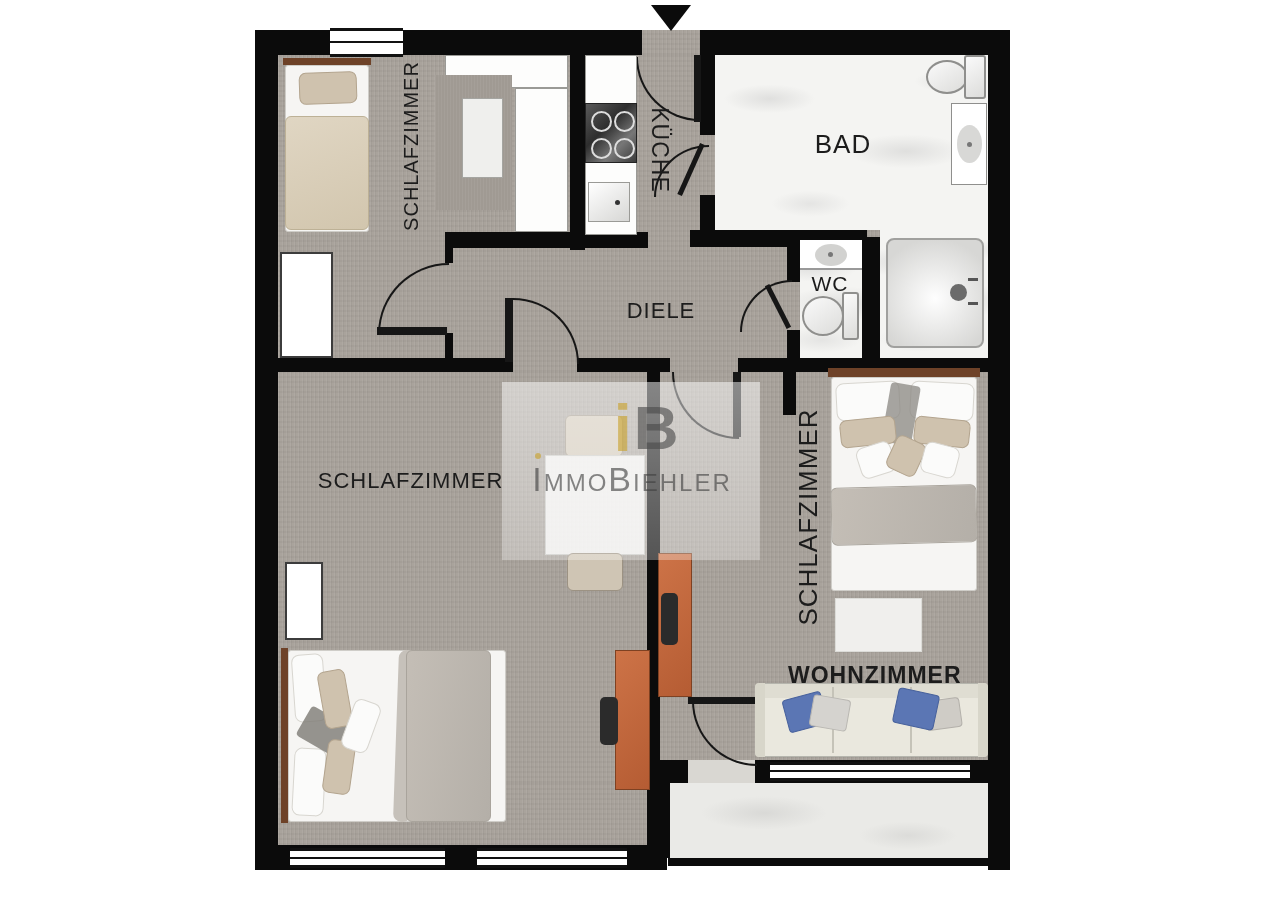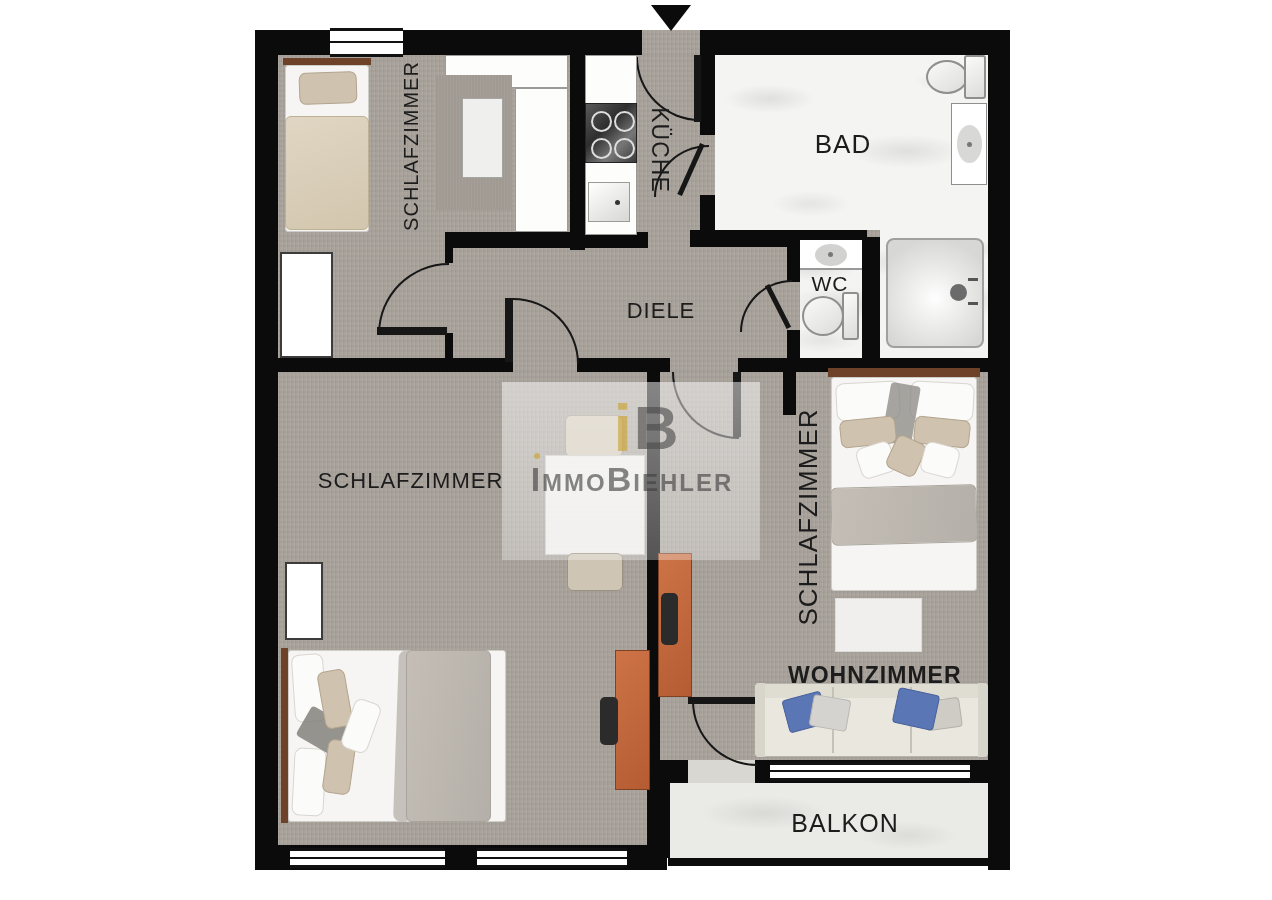--- a/index.html
+++ b/index.html
@@ -199,24 +199,23 @@
   </div>
 
   <div class="abs label vlabel-ccw" style="left:319px;top:133px;width:184px;height:26px;font-size:20px;line-height:26px;">SCHLAFZIMMER</div>
   <div class="abs label vlabel-cw" style="left:608px;top:137px;width:104px;height:26px;font-size:23px;line-height:26px;">KÜCHE</div>
   <div class="abs label" style="left:798px;top:128px;width:90px;height:32px;font-size:26px;line-height:32px;">BAD</div>
   <div class="abs label" style="left:804px;top:270px;width:52px;height:28px;font-size:21px;line-height:28px;">WC</div>
   <div class="abs label" style="left:616px;top:296px;width:90px;height:30px;font-size:22px;line-height:30px;text-align:center;">DIELE</div>
   <div class="abs label" style="left:308px;top:466px;width:205px;height:30px;font-size:22px;line-height:30px;">SCHLAFZIMMER</div>
   <div class="abs label vlabel-ccw" style="left:675px;top:503px;width:266px;height:28px;font-size:26px;line-height:28px;">SCHLAFZIMMER</div>
   <div class="abs label" style="left:788px;top:660px;width:162px;height:30px;font-size:23px;line-height:30px;font-weight:bold;">WOHNZIMMER</div>
-  <div class="abs label" style="left:760px;top:806px;width:170px;height:34px;font-size:25px;line-height:34px;">BALKON</div>
 
   <div class="abs" style="left:502px;top:382px;width:258px;height:178px;background:linear-gradient(180deg,rgba(255,255,255,.5),rgba(255,255,255,.3));"></div>
   <div class="abs wm" style="left:596px;top:386px;width:100px;height:80px;display:flex;align-items:flex-end;justify-content:center;gap:2px;">
     <span style="font-size:66px;font-weight:700;color:#c9a22c;line-height:76px;">i</span>
     <span style="font-size:62px;font-weight:700;color:#4b4b4b;line-height:76px;">B</span>
   </div>
-  <div class="abs wm" style="left:506px;top:460px;width:252px;height:42px;text-align:center;color:#3f3f3f;font-weight:700;letter-spacing:2px;white-space:nowrap;">
+  <div class="abs wm" style="left:506px;top:460px;width:252px;height:42px;text-align:center;color:#3f3f3f;font-weight:400;letter-spacing:2px;white-space:nowrap;">
     <span style="position:relative;font-size:34px;vertical-align:baseline;"><span>I</span><span style="position:absolute;left:3px;top:-7px;width:6px;height:6px;background:#c9a22c;border-radius:50%;"></span></span><span style="font-size:24px;">MMO</span><span style="font-size:34px;">B</span><span style="font-size:24px;">IEHLER</span>
   </div>
 
 </div>
 
 </body></html>

